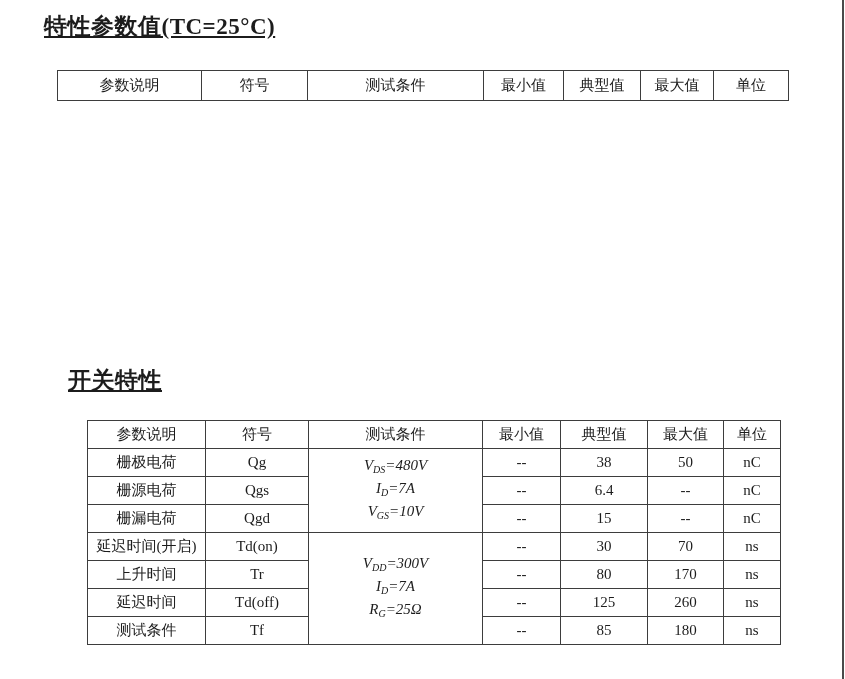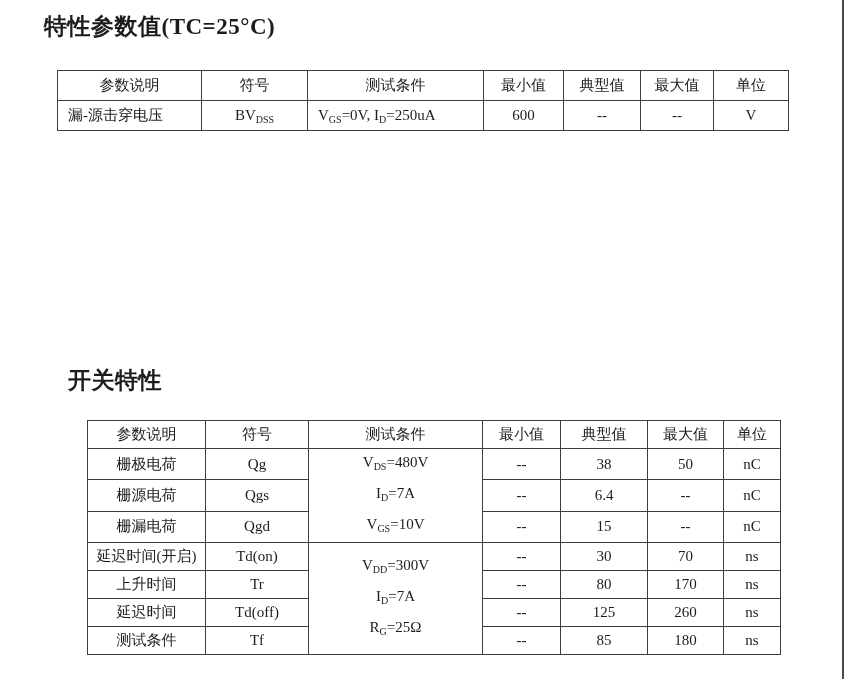--- a/index.html
+++ b/index.html
@@ -2,35 +2,35 @@
 <html><head>
 <meta charset="utf-8">
 <style>
   html,body { margin:0; padding:0; }
   body {
     width:845px; height:679px; background:#ffffff; position:relative;
     overflow:hidden; color:#1c1c1c;
     font-family:"Liberation Serif","DejaVu Serif",serif;
   }
   .page-border { position:absolute; top:0; right:1px; width:2px; height:679px; background:#4a4a4a; }
-  .title { position:absolute; font-weight:bold; font-size:23px; letter-spacing:0.5px; white-space:nowrap; }
+  .title { position:absolute; font-weight:bold; font-size:23px; letter-spacing:0.5px; white-space:nowrap;text-decoration:underline; }
   #title1 { left:44px; top:11px; }
   #title2 { left:68px; top:365px; }
   table { position:absolute; border-collapse:collapse; table-layout:fixed; }
   #table1 { left:57px;  top:70px;  width:731px; }
   #table2 { left:87px;  top:420px; width:693px; }
   th, td {
     border:1.5px solid #3d3d3d; text-align:center; vertical-align:middle;
     font-size:15px; font-weight:normal; padding:0 2px; overflow:hidden; white-space:nowrap;
   }
   #table1 th, #table1 td { height:29px; }
   #table2 th, #table2 td { height:27px; }
   td.left { text-align:left; padding-left:10px; }
   .sub { font-size:10px; vertical-align:-3px; }
-  td.cond-group div { line-height:27px; }
+  td.cond-group div { line-height:19px;font-style:italic; }
 </style>
 </head>
 <body>
 
 <div>
 
   <div class="page-border"></div>
 
   <div id="title1" class="title">特性参数值(TC=25°C)</div>
 
@@ -49,29 +49,20 @@
           <th>参数说明</th>
           <th>符号</th>
           <th>测试条件</th>
           <th>最小值</th>
           <th>典型值</th>
           <th>最大值</th>
           <th>单位</th>
         </tr>
       </thead>
     <tbody>
-        <tr>
-          <td class="left">漏-源击穿电压</td>
-          <td>BV<span class="sub">DSS</span></td>
-          <td class="left">V<span class="sub">GS</span>=0V, I<span class="sub">D</span>=250uA</td>
-          <td>600</td>
-          <td>--</td>
-          <td>--</td>
-          <td>V</td>
-        </tr>
       </tbody>
   </table>
 
   <div id="title2" class="title">开关特性</div>
 
   <table id="table2">
     <colgroup>
       <col style="width:118px">
         <col style="width:103px">
         <col style="width:174px">

